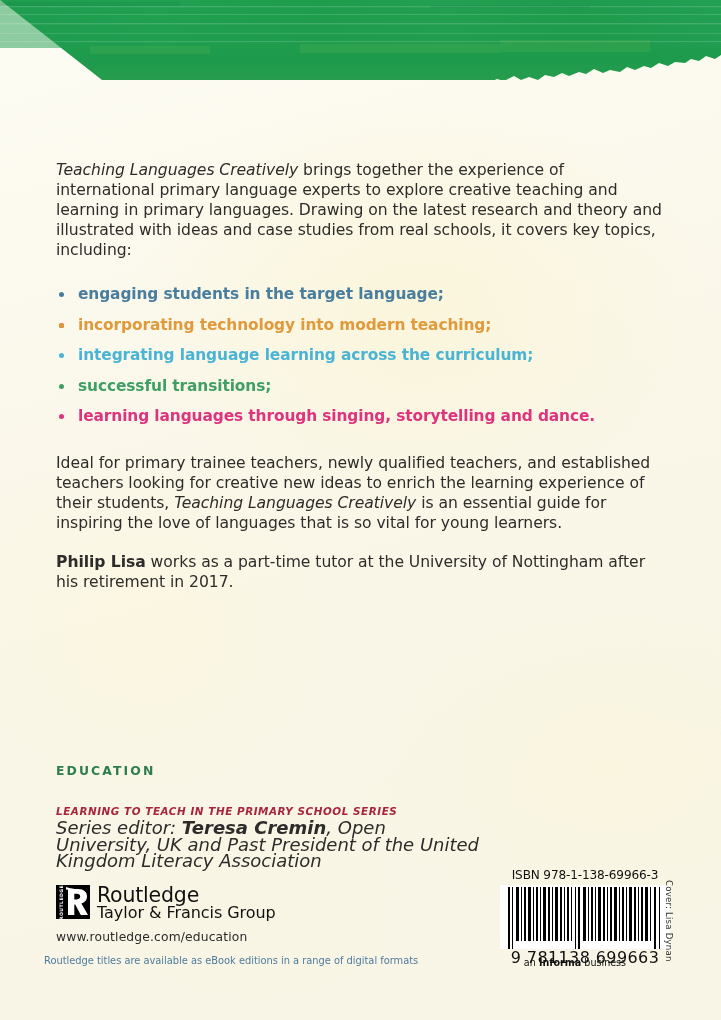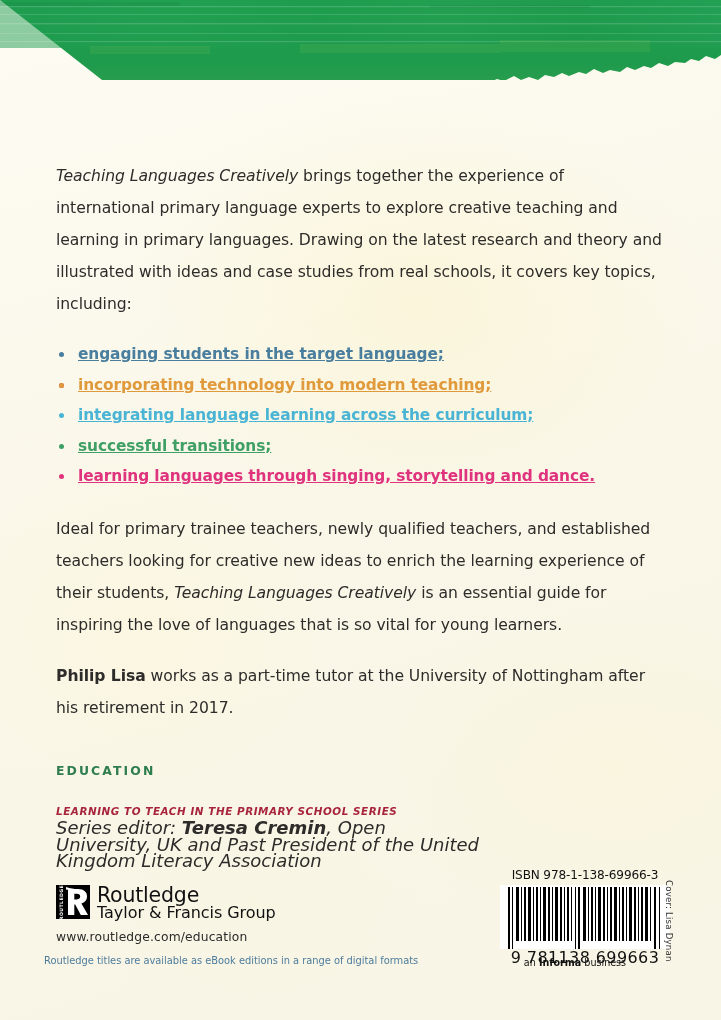--- a/index.html
+++ b/index.html
@@ -37,41 +37,40 @@
   
   .content {
     position: absolute;
     left: 56px;
     top: 160px;
     width: 610px;
   }
   .para {
     color: #2e2c2a;
     font-size: 15.6px;
-    line-height: 32px;
+    line-height: 20px;
     margin: 0 0 19px 0;
     letter-spacing: -0.05px;
   }
   .para .ital { font-style: italic; }
   .para .bold { font-weight: bold; }
 
   ul.bullets {
     list-style: none;
     margin: 24px 0 26px 0;
     padding: 0;
   }
   ul.bullets li {
     position: relative;
     padding-left: 22px;
     font-size: 15.4px;
     font-weight: bold;
     line-height: 21px;
     margin-bottom: 9.5px;
     letter-spacing: -0.1px;
-    text-decoration: underline;
   }
   ul.bullets li .dot {
     position: absolute;
     left: 3px;
     top: 8px;
     width: 5px;
     height: 5px;
     border-radius: 50%;
     background: currentColor;
   }

